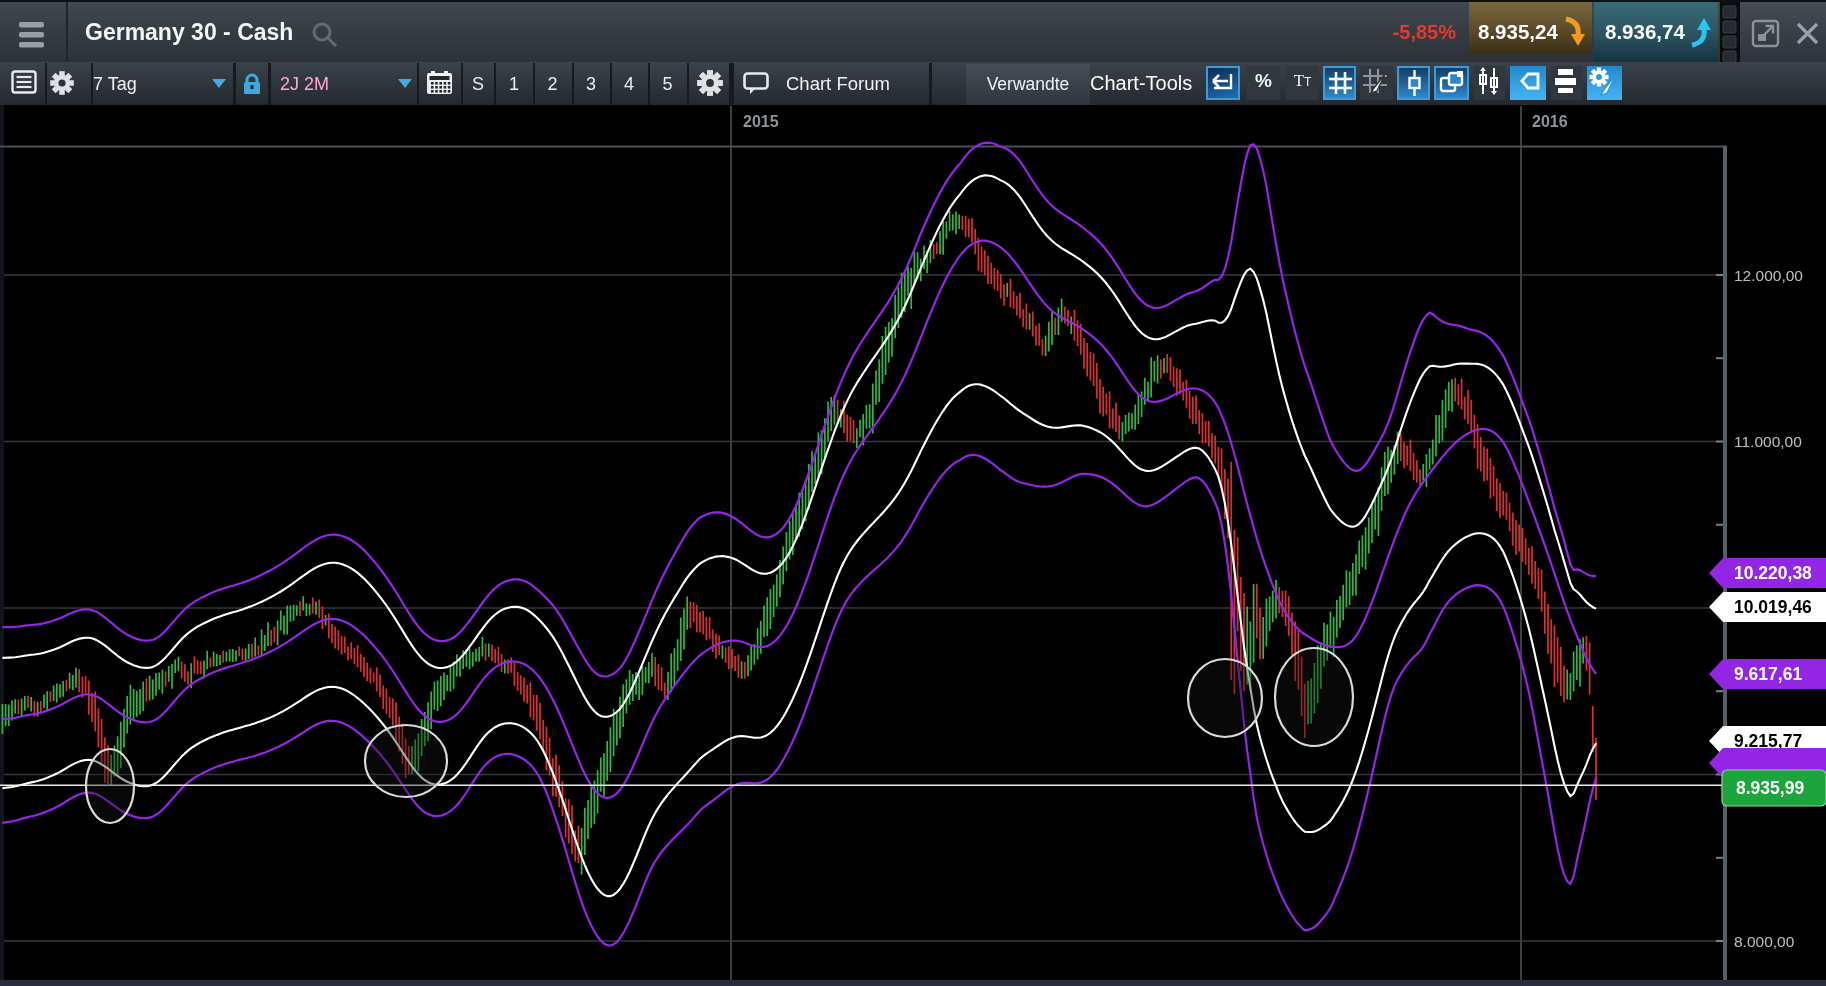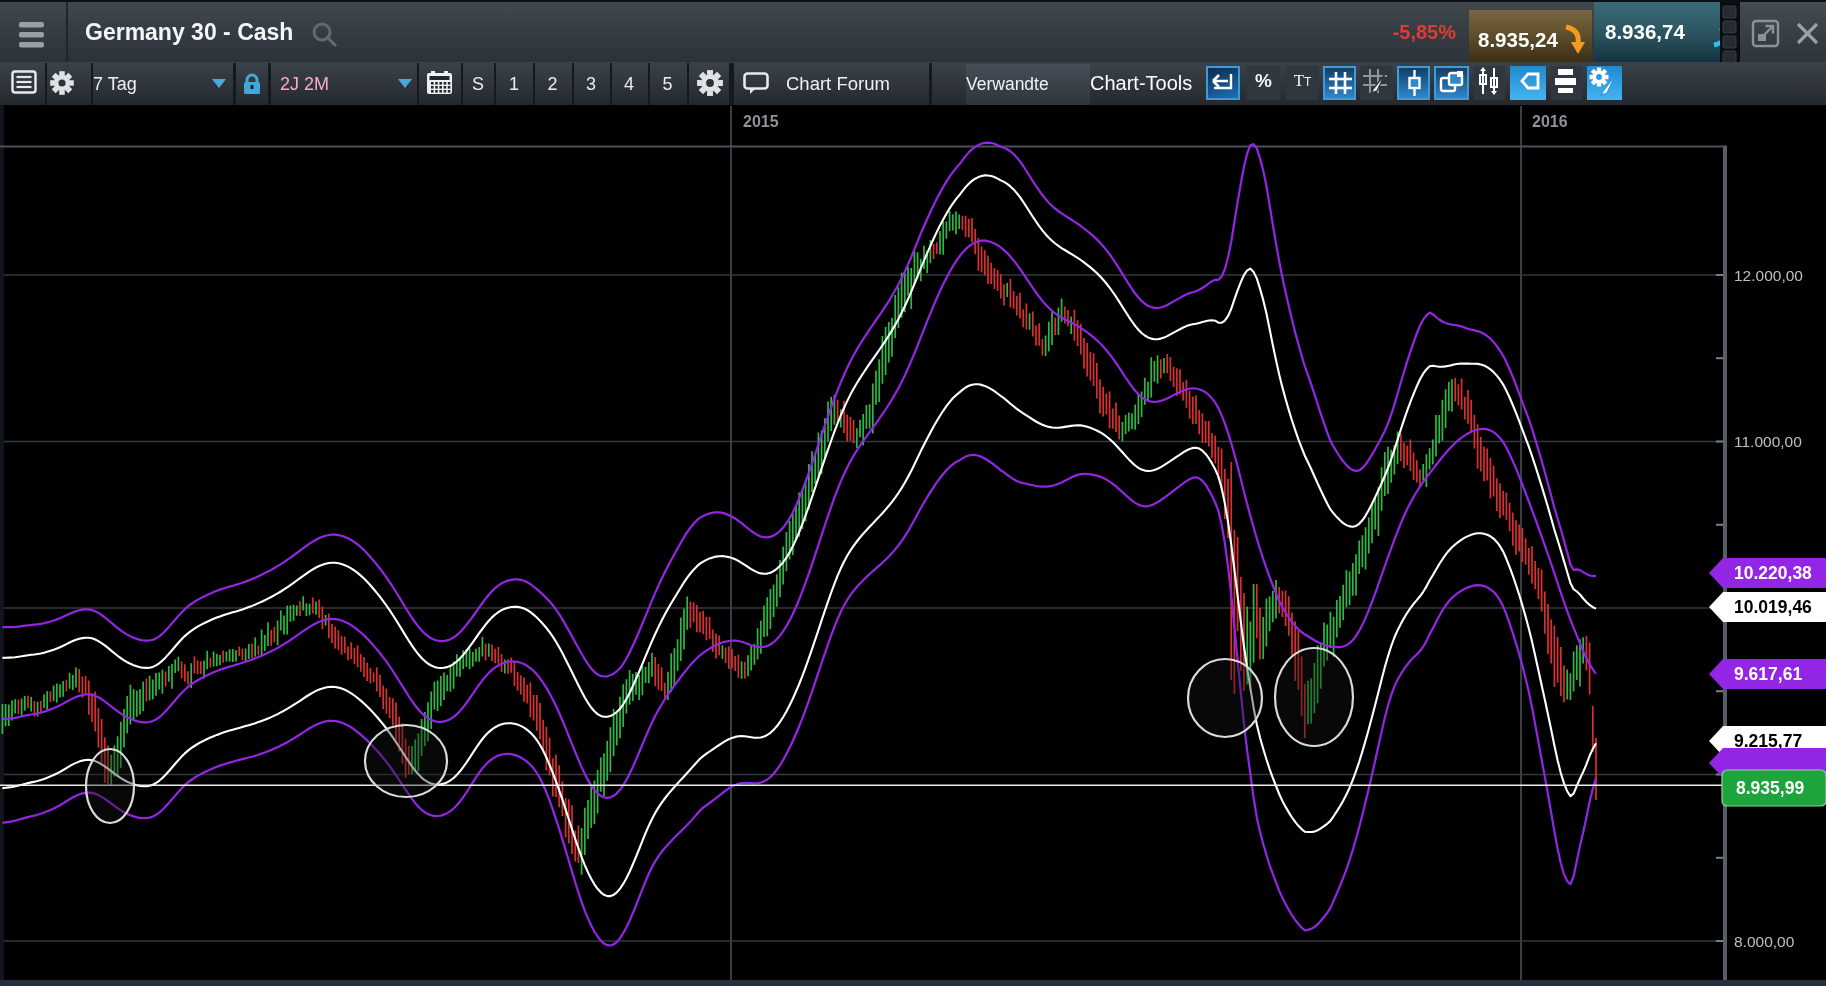--- a/index.html
+++ b/index.html
@@ -64,28 +64,28 @@
         <rect y="11" width="25" height="5.5" rx="2" fill="#98a0a7"></rect>
         <rect y="21" width="25" height="5.5" rx="2" fill="#98a0a7"></rect>
       </svg>
 <div style="position:absolute;left:66px;top:0;width:2px;height:60px;background:#22262b"></div>
 <div style="position:absolute;left:85px;top:0;height:72px;line-height:60px;font-size:23px;font-weight:bold;color:#f4f6f7">Germany 30 - Cash</div>
 <svg style="position:absolute;left:311px;top:19px" width="28" height="28">
         <circle cx="11" cy="11" r="8" fill="none" stroke="#62696f" stroke-width="3"></circle>
         <line x1="17" y1="17" x2="25" y2="25" stroke="#62696f" stroke-width="3"></line>
       </svg>
 <div style="position:absolute;left:1340px;top:0;width:116px;height:60px;line-height:60px;text-align:right;font-size:20px;font-weight:bold;color:#e23b32">-5,85%</div>
-<div style="position:absolute;left:1469px;top:8px;width:123px;height:52px;background:linear-gradient(180deg,#7a6740 0%,#5b4a29 55%,#3b2f16 100%)">
+<div style="position:absolute;left:1469px;top:0;width:123px;height:52px;background:linear-gradient(180deg,#7a6740 0%,#5b4a29 55%,#3b2f16 100%)">
   <span style="position:absolute;left:9px;top:0;height:60px;line-height:60px;font-size:20.5px;font-weight:bold;color:#fff">8.935,24</span>
   <span style="position:absolute;right:3px;top:13px"><svg width="26" height="34" viewBox="0 0 26 34">
             <path d="M3 4 Q17 7 15 20" fill="none" stroke="#f49b1f" stroke-width="5"></path>
             <path d="M8 19 L22 19 L15 31 Z" fill="#f49b1f"></path>
           </svg></span>
       </div>
-<div style="position:absolute;left:1594px;top:0;width:146px;height:60px;background:linear-gradient(180deg,#3a6b77 0%,#2b535f 55%,#143340 100%)">
+<div style="position:absolute;left:1594px;top:0;width:124px;height:60px;background:linear-gradient(180deg,#3a6b77 0%,#2b535f 55%,#143340 100%)">
   <span style="position:absolute;left:11px;top:0;height:60px;line-height:60px;font-size:20.5px;font-weight:bold;color:#fff">8.936,74</span>
   <span style="position:absolute;right:3px;top:13px"><svg width="26" height="34" viewBox="0 0 26 34">
             <path d="M3 30 Q17 27 15 14" fill="none" stroke="#2cc3f2" stroke-width="5"></path>
             <path d="M8 15 L22 15 L15 3 Z" fill="#2cc3f2"></path>
           </svg></span>
       </div>
 <svg style="position:absolute;left:1720px;top:0" width="20" height="62">
         <rect width="20" height="62" fill="#0a0c0f"></rect>
         <rect x="3" y="4" width="13" height="12" rx="1.5" fill="#252b31" stroke="#383f46" stroke-width="1"></rect>
         <rect x="3" y="19" width="13" height="12" rx="1.5" fill="#252b31" stroke="#383f46" stroke-width="1"></rect>
@@ -186,21 +186,21 @@
       <line x1="8.1" y1="8.1" x2="4.9" y2="4.9" stroke="#dfe3e6" stroke-width="6.0"></line>
       <line x1="14.0" y1="5.7" x2="14.0" y2="1.1" stroke="#dfe3e6" stroke-width="6.0"></line>
       <line x1="19.9" y1="8.1" x2="23.1" y2="4.9" stroke="#dfe3e6" stroke-width="6.0"></line>
       <circle cx="14" cy="14" r="3.9" fill="#2c3238"></circle>
     </svg>
     <svg style="position:absolute;left:743px;top:72px" width="26" height="24">
       <rect x="1.5" y="1.5" width="23" height="15" rx="3" fill="none" stroke="#e8ebee" stroke-width="2.6"></rect>
       <path d="M7 16 L7 22 L13 16" fill="#e8ebee"></path>
     </svg>
 <div style="position:absolute;left:786px;top:63px;height:42px;line-height:42px;font-size:18.5px;color:#eef1f3">Chart Forum</div>
-<div style="position:absolute;left:966px;top:64px;width:124px;height:41px;line-height:41px;font-size:17.5px;color:#f0f3f5;background:linear-gradient(180deg,#464e57 0%,#3a4149 50%,#2f353c 100%)">Verwandte</div>
+<div style="position:absolute;left:966px;top:64px;width:124px;height:41px;line-height:41px;text-align:center;font-size:17.5px;color:#f0f3f5;background:linear-gradient(180deg,#464e57 0%,#3a4149 50%,#2f353c 100%)">Verwandte</div>
 <div style="position:absolute;left:1090px;top:61px;height:44px;line-height:44px;font-size:20px;color:#fbfcfd">Chart-Tools</div>
 <div style="position:absolute;left:1206px;top:66px;width:34px;height:34px;border:2px solid #3e9ad8;background:linear-gradient(160deg,#0c2c4f,#1f6fb4);box-sizing:border-box">
       <svg width="30" height="30" style="position:absolute;left:0;top:0">
         <path d="M5 13 H20 M5 13 l6 -6 M5 13 l6 6" stroke="#fff" stroke-width="2.6" fill="none"></path>
         <path d="M23 6 V20 H6" stroke="#fff" stroke-width="2.4" fill="none"></path>
       </svg>
     </div>
     <div style="position:absolute;left:1247px;top:66px;width:33px;height:34px;background:#31373e;box-sizing:border-box">
       <div style="width:100%;height:30px;line-height:30px;text-align:center;font-size:19px;font-weight:bold;color:#f2f4f6">%</div>
     </div>

